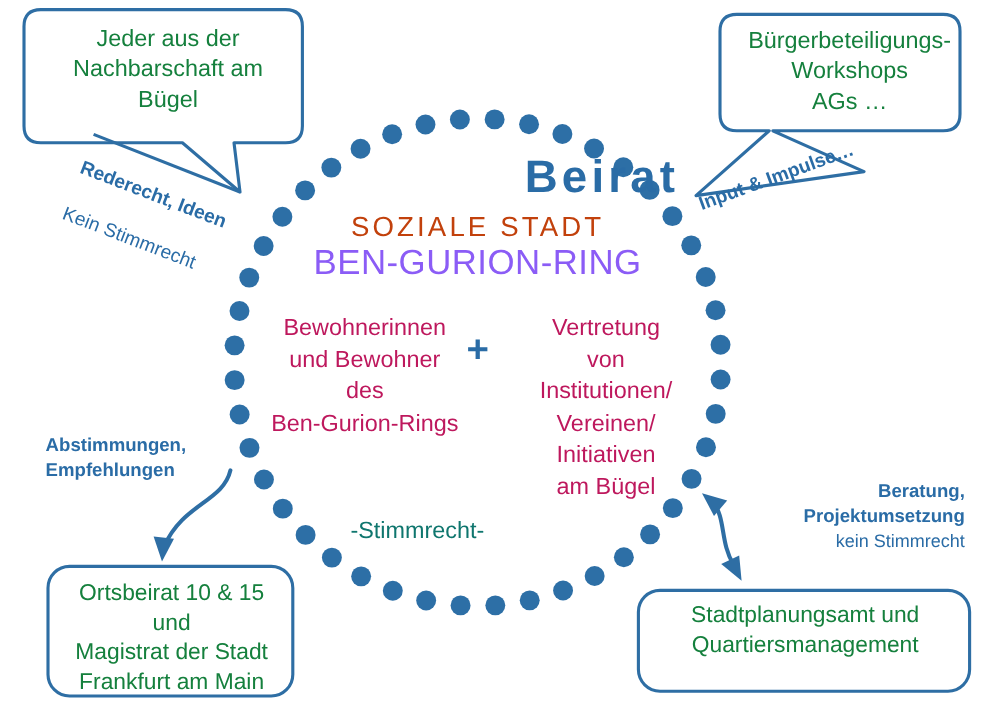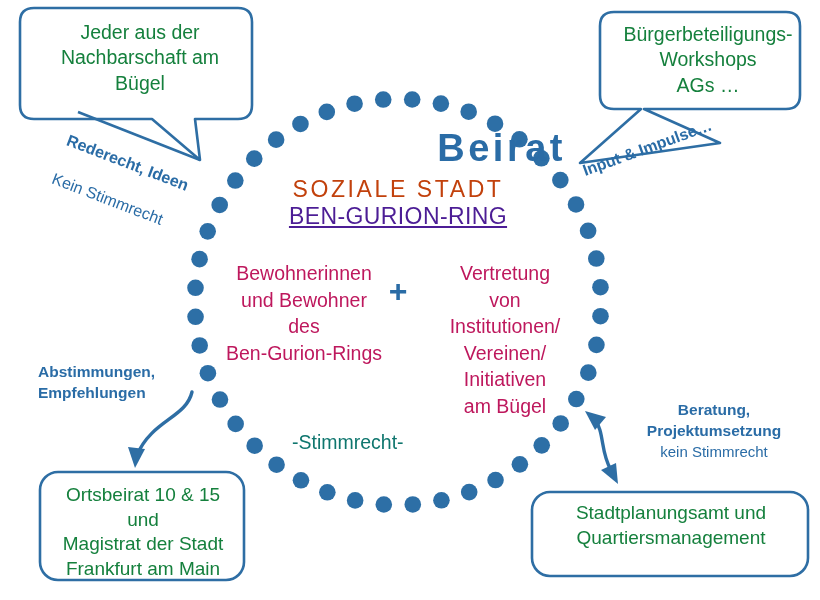--- a/index.html
+++ b/index.html
@@ -74,24 +74,23 @@
     left: 230px; top: 176px; width: 336px;
     text-align: center;
     font-size: 23px;
     letter-spacing: 2.6px;
     color: #c2410c;
   }
   #title-sub2 {
     position: absolute;
     left: 230px; top: 203px; width: 336px;
     text-align: center;
-    font-size: 23px;
+    font-size: 29px;
     letter-spacing: 0.4px;
-    color: #4c1d95;
-    text-decoration: underline;
+    color: #8b5cf6;
   }
   .col-text {
     position: absolute;
     text-align: center;
     font-size: 19.5px;
     line-height: 1.36;
     color: #be185d;
     white-space: pre-line;
   }
   #col-left  { left: 216px; top: 260px; width: 176px; }
@@ -142,21 +141,21 @@
     text-align: left;
     font-size: 15.5px;
     font-weight: bold;
     line-height: 1.34;
     color: #2a6ca6;
     white-space: pre-line;
   }
   #cap-br {
     position: absolute;
     left: 624px; top: 400px; width: 180px;
-    text-align: center;
+    text-align: right;
     font-size: 15.5px;
     line-height: 1.34;
     color: #2a6ca6;
   }
   #cap-br .b { font-weight: bold; display: block; }
   #cap-br .n { font-weight: normal; display: block; font-size: 15px;}
 </style>
 </head>
 <body>
 

